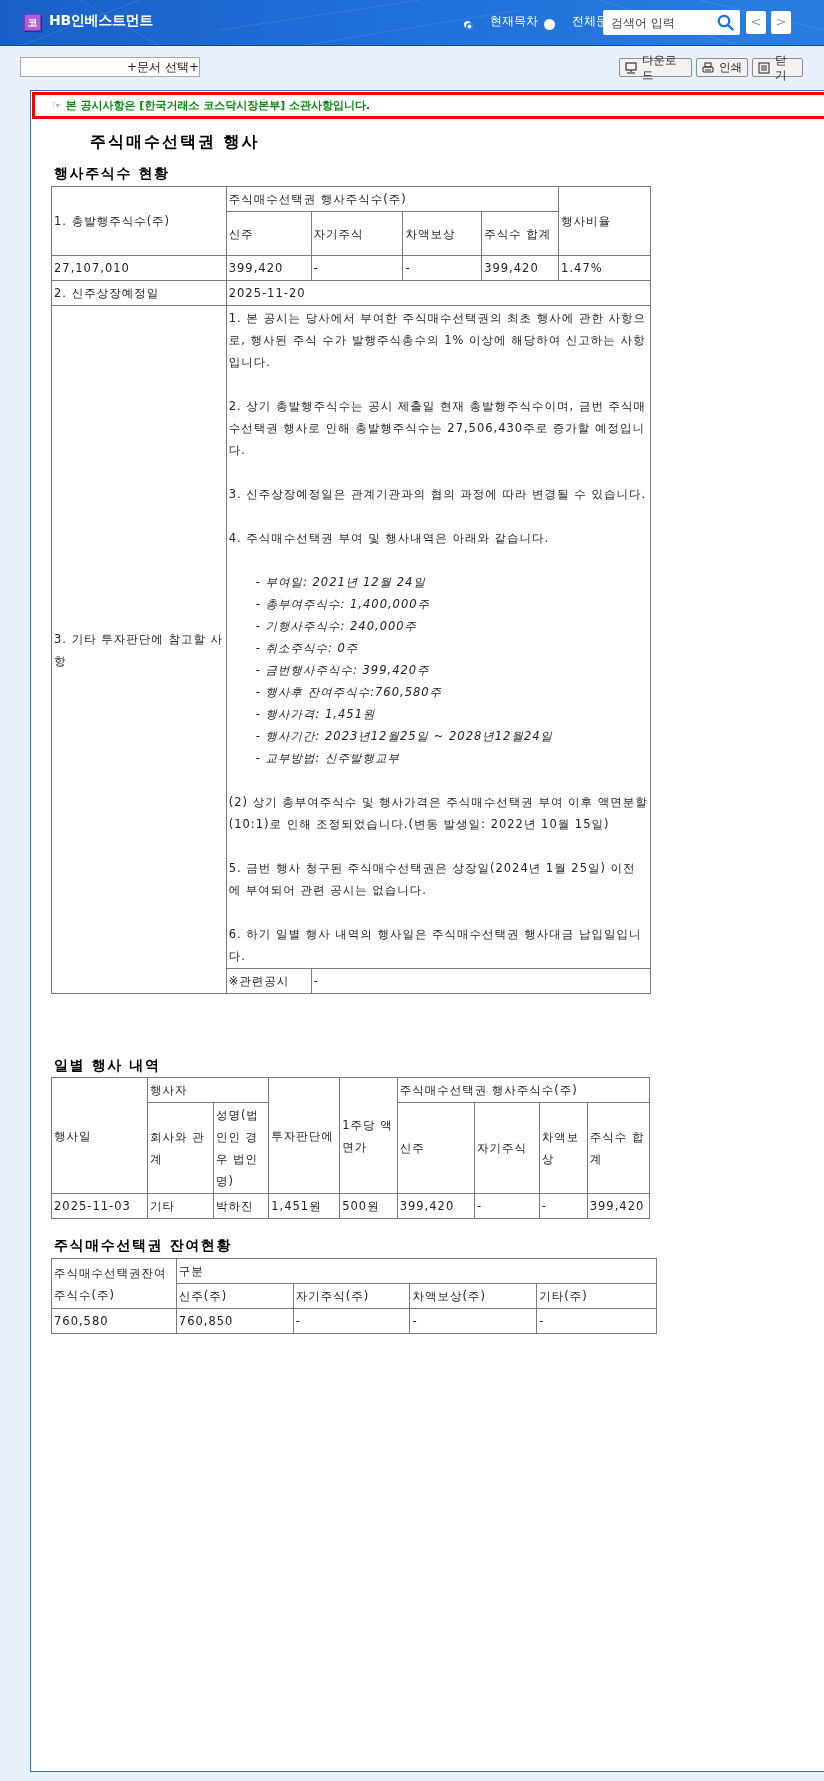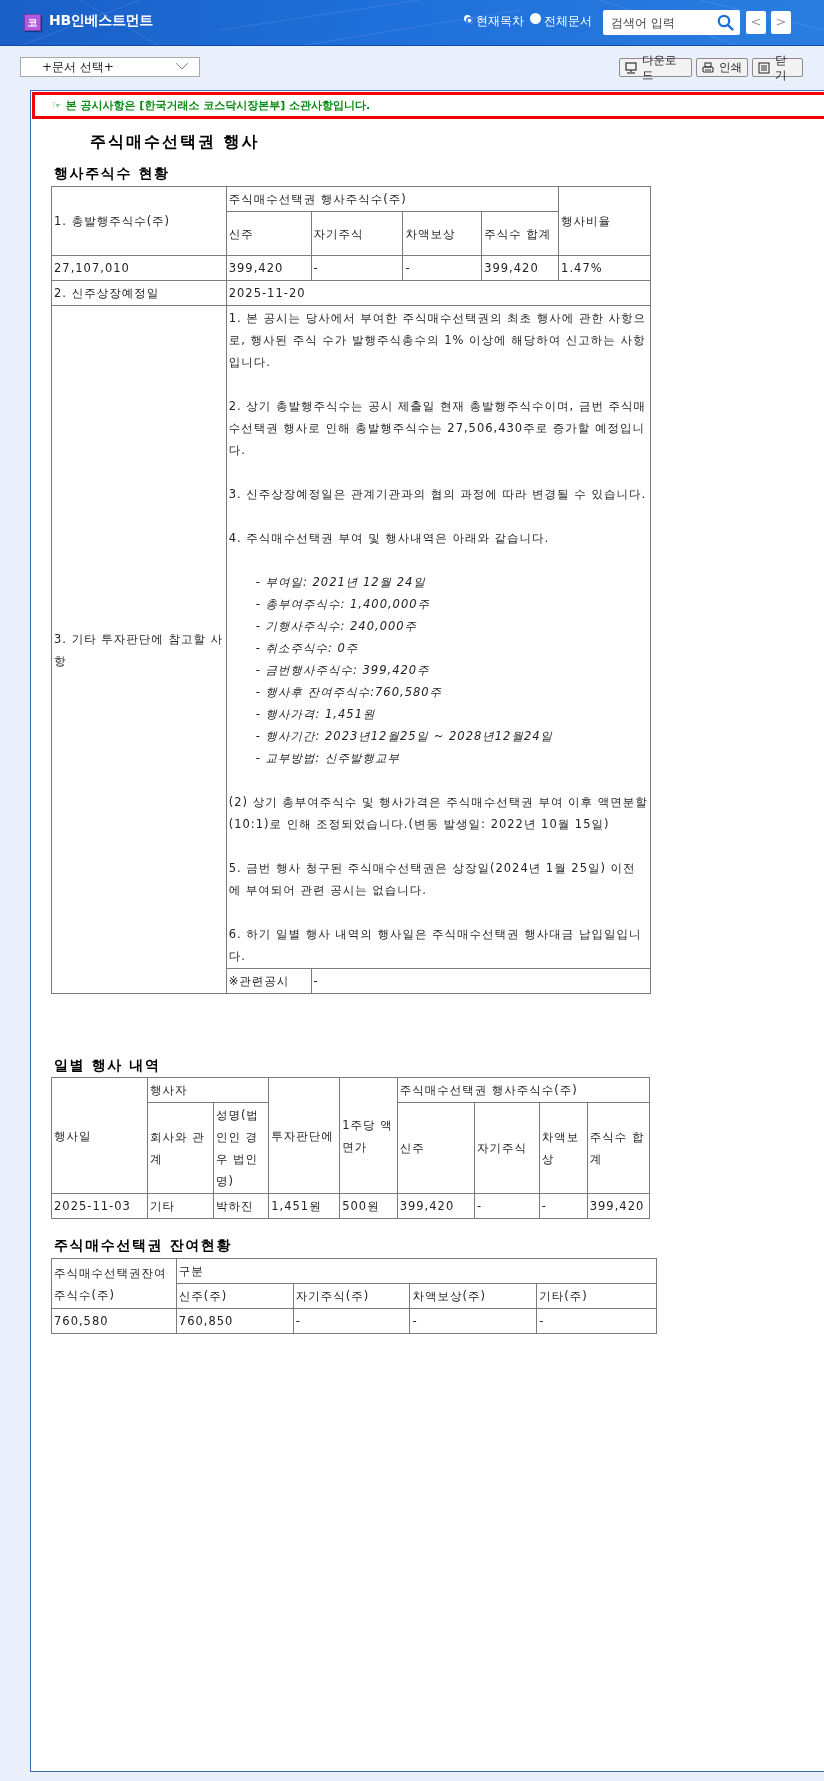--- a/index.html
+++ b/index.html
@@ -18,21 +18,21 @@
     position: absolute; left: 24px; top: 14px; width: 17px; height: 17px;
     background: #b05be0; border: 1px solid #7a3fa6; color: #fff;
     font-size: 10px; line-height: 16px; text-align: center; font-weight: bold;
     box-shadow: 1px 1px 1px rgba(0,0,0,0.35);
   }
   .company {
     position: absolute; left: 49px; top: 12px; color: #fff; font-size: 14px; font-weight: bold;
     letter-spacing: -0.3px;
   }
   .radio-group { position: absolute; left: 462px; top: 13px; display: flex; align-items: center; gap: 6px; color: #fff; font-size: 12px; }
-  .radio { display: inline-flex; align-items: flex-start; gap: 3px; cursor: pointer; }
+  .radio { display: inline-flex; align-items: flex-end; gap: 17px; cursor: pointer; }
   .radio .dot { width: 11px; height: 11px; border-radius: 50%; background: #fff; position: relative; }
   .radio .dot.on::after { content: ""; position: absolute; left: 2px; top: 2px; width: 7px; height: 7px; border-radius: 50%; background: #fff; box-shadow: 0 0 0 1.5px #1a6fe0 inset; }
   .radio .dot.on { background: #fff; border: 2px solid #1b73e8; }
   .search-box {
     position: absolute; left: 603px; top: 10px; width: 137px; height: 25px;
     background: #fff; border-radius: 2px; display: flex; align-items: center;
   }
   .search-box input {
     border: none; outline: none; width: 110px; height: 23px; padding-left: 8px;
     font-size: 12px; color: #333; background: transparent; font-family: "DejaVu Sans", sans-serif;
@@ -41,21 +41,21 @@
   .search-icon { position: absolute; right: 6px; top: 4px; width: 17px; height: 17px; }
   .nav-btn {
     position: absolute; top: 11px; width: 20px; height: 23px; background: #fff; border-radius: 2px;
     color: #999; font-size: 13px; line-height: 22px; text-align: center; cursor: pointer;
   }
 
   
   .doc-select {
     position: absolute; left: 20px; top: 57px; width: 180px; height: 20px;
     background: #fff; border: 1px solid #a9a9a9; font-size: 12px; color: #222;
-    padding-left: 21px; line-height: 18px; cursor: pointer;
+    padding-left: 5px; line-height: 18px; cursor: pointer; text-align: right;
   }
   .doc-select .chev { position: absolute; right: 10px; top: 4px; }
   .tool-btn {
     position: absolute; top: 58px; height: 19px; background: #f2f2f2; border: 1px solid #8d8d8d;
     border-radius: 2px; font-size: 11.5px; color: #222; display: flex; align-items: center;
     padding: 0 5px; gap: 5px; cursor: pointer;
   }
   .tool-btn svg { flex: none; }
 
   

